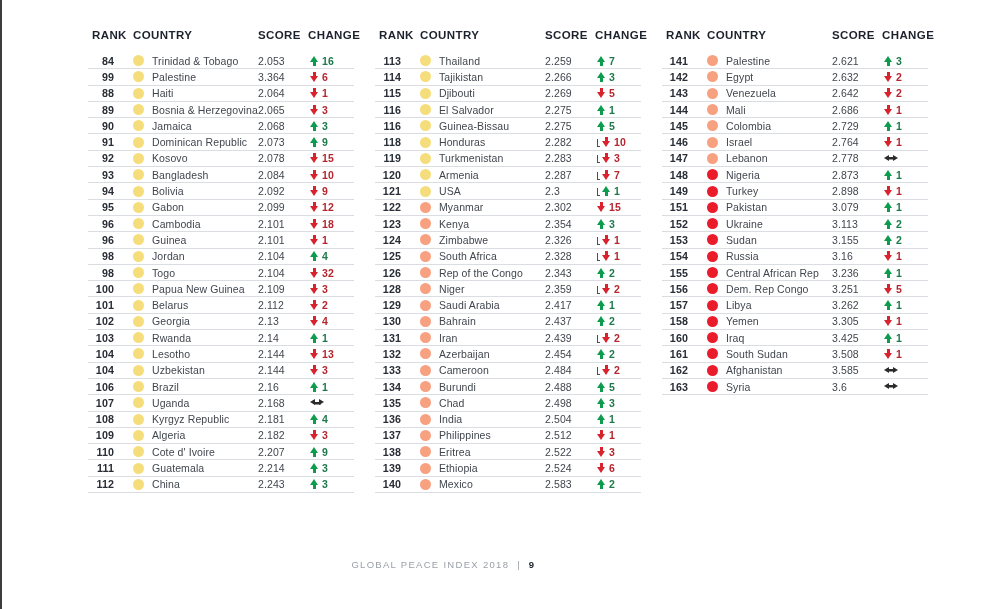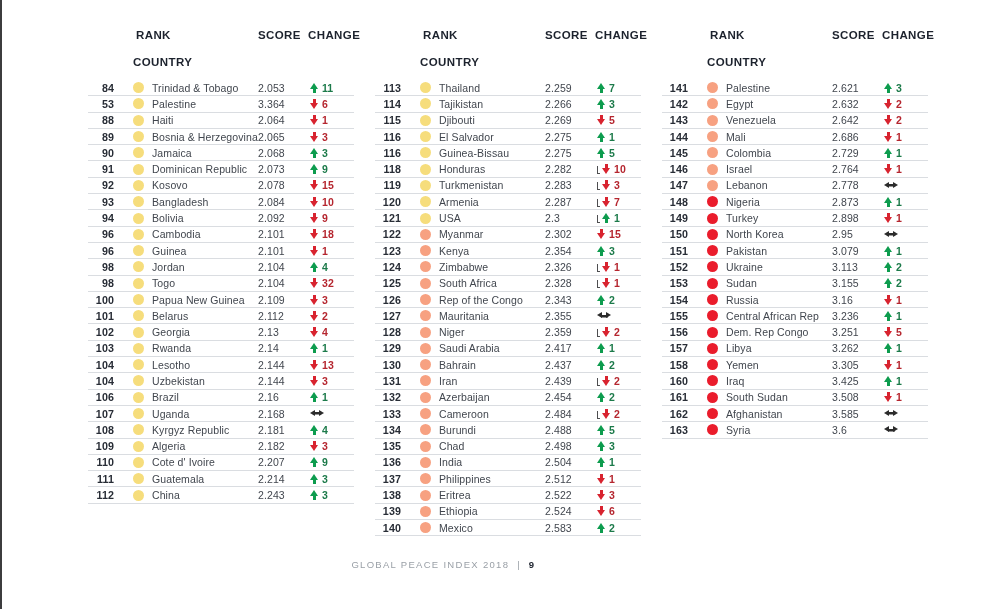--- a/index.html
+++ b/index.html
@@ -7,22 +7,22 @@
     font-family:"Liberation Sans","DejaVu Sans",sans-serif; }
   .page { position:relative; width:1000px; height:609px; background:#fff; }
   .left-edge { position:absolute; left:0; top:0; width:2px; height:609px; background:#3c3c3e; }
 
   .gpi-table { position:absolute; top:28px; width:266px; }
   .t1 { left:88px; } .t2 { left:375px; } .t3 { left:662px; }
 
   .thead { display:grid; grid-template-columns:34px 1fr 50px 46px;
     font-weight:bold; font-size:11.5px; letter-spacing:0.4px; color:#1c222d;
     line-height:14px; margin-bottom:11px; }
-  .thead .h-rank { padding-left:4px;margin-left:44px; }
-  .thead .h-country { padding-left:11px;margin-top:27px; }
+  .thead .h-rank { padding-left:4px; }
+  .thead .h-country { padding-left:11px; }
 
   .row { display:grid; grid-template-columns:34px 26px 1fr 50px 46px;
     height:16.3px; align-items:center; border-bottom:1px solid #dadde1;
     font-size:10.5px; color:#41464e; letter-spacing:0.1px; }
   .rank { font-weight:bold; color:#282d36; text-align:right; padding-right:8px; font-size:10.7px; }
   .dot { width:11px; height:11px; border-radius:50%; margin-left:11px; }
   .dot-yellow { background:var(--dot-yellow); }
   .dot-orange { background:var(--dot-orange); }
   .dot-red    { background:var(--dot-red); }
   .country { padding-left:4px; white-space:nowrap; overflow:hidden; }
@@ -72,25 +72,25 @@
       <span class="h-change">CHANGE</span>
     </div>
     <div class="tbody">
         <div class="row">
           <span class="rank">84</span>
           <span class="dot dot-yellow"></span>
           <span class="country">Trinidad &amp; Tobago</span>
           <span class="score">2.053</span>
           <span class="change">
             <i class="arr arr-up"></i>
-            <span class="cv cv-up">11</span>
-          </span>
-        </div>
-        <div class="row">
-          <span class="rank">53</span>
+            <span class="cv cv-up">16</span>
+          </span>
+        </div>
+        <div class="row">
+          <span class="rank">99</span>
           <span class="dot dot-yellow"></span>
           <span class="country">Palestine</span>
           <span class="score">3.364</span>
           <span class="change">
             <i class="arr arr-down"></i>
             <span class="cv cv-down">6</span>
           </span>
         </div>
         <div class="row">
           <span class="rank">88</span>
@@ -153,20 +153,30 @@
           </span>
         </div>
         <div class="row">
           <span class="rank">94</span>
           <span class="dot dot-yellow"></span>
           <span class="country">Bolivia</span>
           <span class="score">2.092</span>
           <span class="change">
             <i class="arr arr-down"></i>
             <span class="cv cv-down">9</span>
+          </span>
+        </div>
+        <div class="row">
+          <span class="rank">95</span>
+          <span class="dot dot-yellow"></span>
+          <span class="country">Gabon</span>
+          <span class="score">2.099</span>
+          <span class="change">
+            <i class="arr arr-down"></i>
+            <span class="cv cv-down">12</span>
           </span>
         </div>
         <div class="row">
           <span class="rank">96</span>
           <span class="dot dot-yellow"></span>
           <span class="country">Cambodia</span>
           <span class="score">2.101</span>
           <span class="change">
             <i class="arr arr-down"></i>
             <span class="cv cv-down">18</span>
@@ -482,29 +492,20 @@
           <span class="rank">126</span>
           <span class="dot dot-orange"></span>
           <span class="country">Rep of the Congo</span>
           <span class="score">2.343</span>
           <span class="change">
             <i class="arr arr-up"></i>
             <span class="cv cv-up">2</span>
           </span>
         </div>
         <div class="row">
-          <span class="rank">127</span>
-          <span class="dot dot-orange"></span>
-          <span class="country">Mauritania</span>
-          <span class="score">2.355</span>
-          <span class="change">
-            <i class="arr arr-same"></i>
-          </span>
-        </div>
-        <div class="row">
           <span class="rank">128</span>
           <span class="dot dot-orange"></span>
           <span class="country">Niger</span>
           <span class="score">2.359</span>
           <span class="change">
             <i class="tick"></i>
             <i class="arr arr-down"></i>
             <span class="cv cv-down">2</span>
           </span>
         </div>
@@ -724,29 +725,20 @@
           <span class="rank">149</span>
           <span class="dot dot-red"></span>
           <span class="country">Turkey</span>
           <span class="score">2.898</span>
           <span class="change">
             <i class="arr arr-down"></i>
             <span class="cv cv-down">1</span>
           </span>
         </div>
         <div class="row">
-          <span class="rank">150</span>
-          <span class="dot dot-red"></span>
-          <span class="country">North Korea</span>
-          <span class="score">2.95</span>
-          <span class="change">
-            <i class="arr arr-same"></i>
-          </span>
-        </div>
-        <div class="row">
           <span class="rank">151</span>
           <span class="dot dot-red"></span>
           <span class="country">Pakistan</span>
           <span class="score">3.079</span>
           <span class="change">
             <i class="arr arr-up"></i>
             <span class="cv cv-up">1</span>
           </span>
         </div>
         <div class="row">

